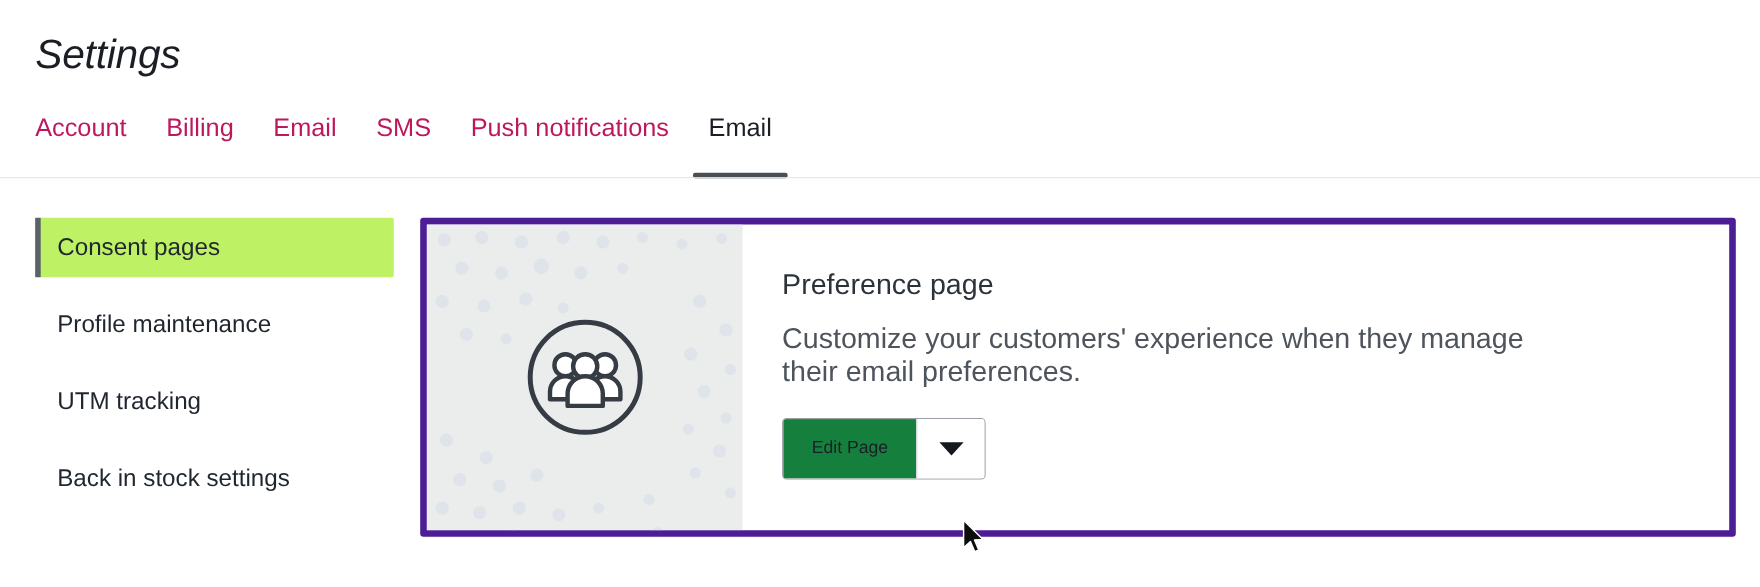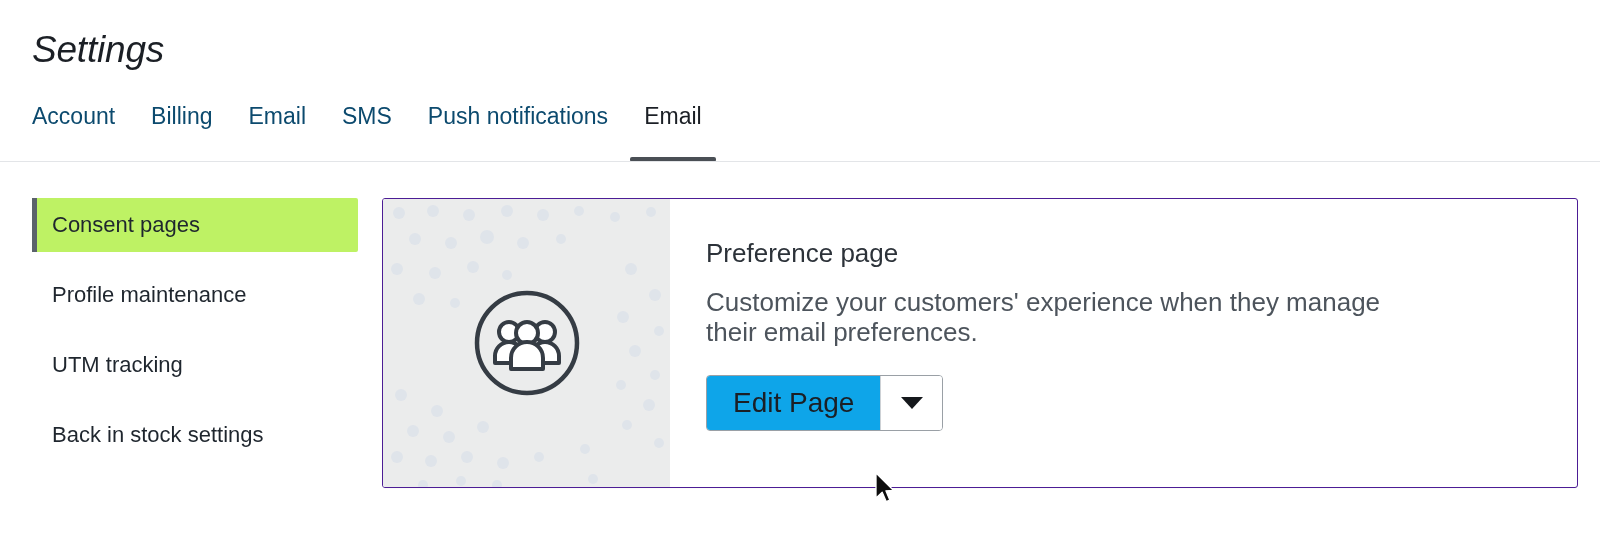--- a/index.html
+++ b/index.html
@@ -52,21 +52,21 @@
     display: flex;
     align-items: flex-start;
     gap: 36px;
     height: 100%;
   }
 
   .tab {
     position: relative;
     font-size: 23px;
     line-height: 28px;
-    color: #0c4a6e;
+    color: #be185d;
     padding: 6px 0 0 0;
     white-space: nowrap;
     cursor: pointer;
     background: none;
     border: none;
     font-family: inherit;
   }
 
   .tab.is-active {
     color: #1b1f25;
@@ -128,21 +128,21 @@
     width: 5px;
     background: #5b626b;
   }
 
   
   .card {
     flex: 1 1 auto;
     display: flex;
     align-items: stretch;
     background: #ffffff;
-    border: 1px solid #4c1d95;
+    border: 6px solid #4c1d95;
     border-radius: 3px;
     min-height: 290px;
     overflow: hidden;
     box-shadow: 0 1px 1px rgba(0,0,0,0.02);
   }
 
   .card-media {
     position: relative;
     flex: 0 0 287px;
     width: 287px;
@@ -194,24 +194,24 @@
     background: #ffffff;
     height: 56px;
     overflow: hidden;
   }
 
   .split-button-main {
     display: flex;
     align-items: center;
     justify-content: center;
     padding: 0 26px;
-    font-size: 28px;
+    font-size: 16px;
     color: #1b1f25;
     cursor: pointer;
-    background: #0ea5e9;
+    background: #15803d;
     border: none;
     font-family: inherit;
     font-weight: 400;
   }
 
   .split-button-toggle {
     display: flex;
     align-items: center;
     justify-content: center;
     width: 62px;

